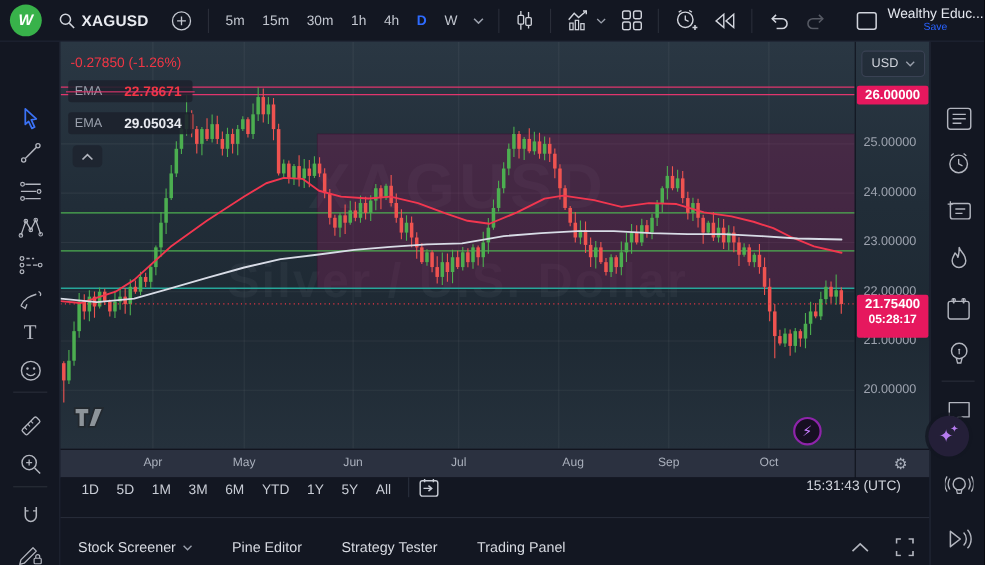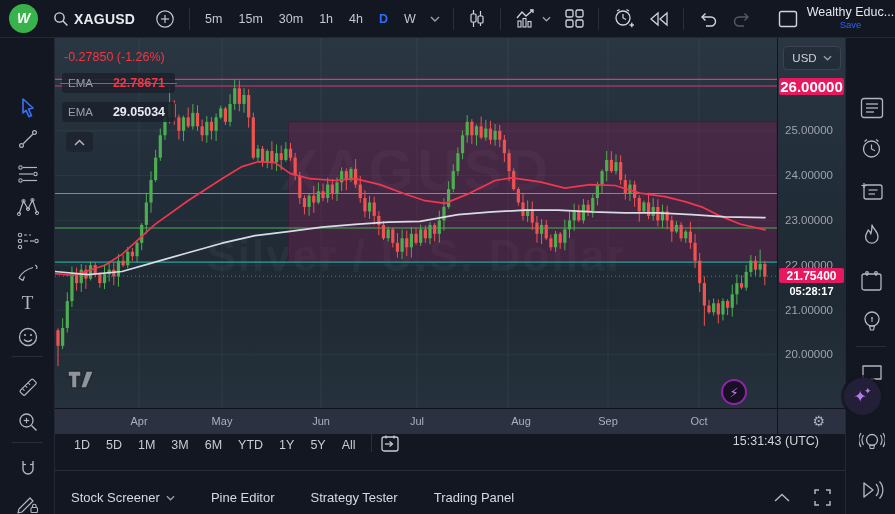--- a/index.html
+++ b/index.html
@@ -675,28 +675,28 @@
     </div>
 
     <div id="price-scale">
       <div id="usd-btn">
         <span>USD</span>
         <svg class="ic" width="9" height="6" viewBox="0 0 10 6">
             <polyline points="1,1 5,5 9,1" fill="none" stroke="#9aa0ac" stroke-width="1.4"></polyline>
           </svg>
       </div>
       <div id="ps-labels">
-          <div class="ps-chip" style="top: 39.5px; height: 17px; line-height: 17px; font-size: 15px;">26.00000</div>
+          <div class="ps-chip" style="top: 39.5px; height: 17px; line-height: 17px; font-size: 12px;">26.00000</div>
           <div class="ps-label" style="top: 86.3px;">25.00000</div>
           <div class="ps-label" style="top: 131.1px;">24.00000</div>
           <div class="ps-label" style="top: 175.9px;">23.00000</div>
           <div class="ps-label" style="top: 220.7px;">22.00000</div>
           <div class="ps-label" style="top: 265.5px;">21.00000</div>
           <div class="ps-label" style="top: 310.3px;">20.00000</div>
-          <div class="ps-chip" style="top: 230.221px; height: 15px; font-size: 12px; line-height: 15px; padding: 1px 0px;">
+          <div class="ps-chip" style="top: 230.221px; height: 39px; font-size: 12px; line-height: 15px; padding: 1px 0px;">
             <div>21.75400</div>
             <div class="cd">05:28:17</div>
           </div>
         </div>
     </div>
   </div>
 
   <div id="time-axis">
     <div id="month-labels">
         <span class="month-label" style="left: 84px;">Apr</span>

